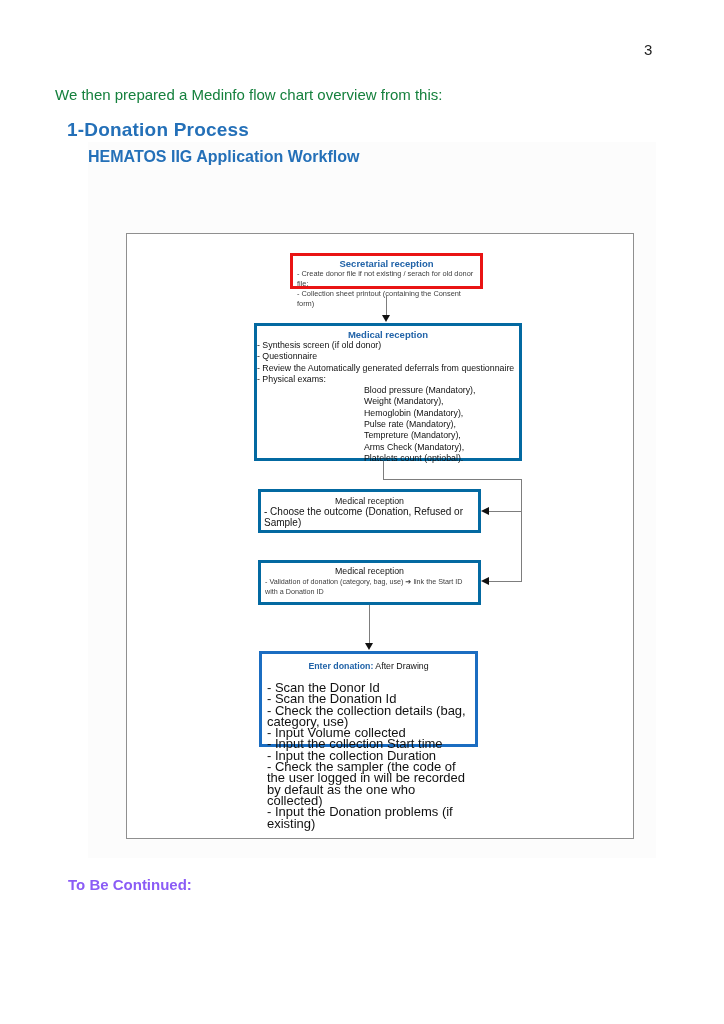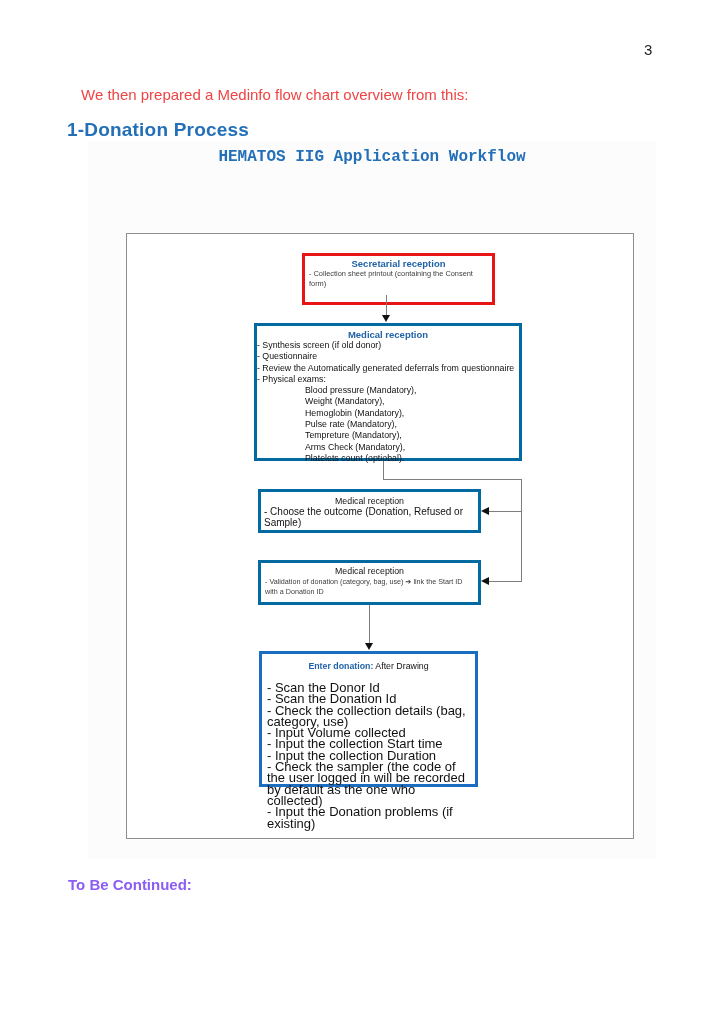--- a/index.html
+++ b/index.html
@@ -3,53 +3,53 @@
 <meta charset="utf-8">
 <style>
   * { margin:0; padding:0; box-sizing:border-box; }
   html,body { background:#e8e8e8; }
   body { font-family:"Liberation Sans", sans-serif; }
   .page {
     position:relative; width:724px; height:1024px; background:#ffffff;
     margin:0 auto; overflow:hidden; color:#1a1a1a;
   }
   .page-number { position:absolute; left:644px; top:41px; font-size:15px; color:#222; }
-  .intro { position:absolute; left:81px; top:86px; font-size:15px; color:#ef4444; }
+  .intro { position:absolute; left:55px; top:86px; font-size:15px; color:#15803d; }
   .heading1 { position:absolute; left:67px; top:119px; font-size:19px; font-weight:bold; color:#2470B8; letter-spacing:0.2px; }
   .figure-panel { position:absolute; left:88px; top:142px; width:568px; height:716px; background:#fcfcfc; }
-  .figure-title { position:absolute; left:88px; top:148px; width:568px; text-align:center; font-size:16px; font-weight:bold; color:#2470B8;font-family:Liberation Mono, monospace; }
+  .figure-title { position:absolute; left:88px; top:148px; width:568px; text-align:left; font-size:16px; font-weight:bold; color:#2470B8; }
   .chart { position:absolute; left:126px; top:233px; width:508px; height:606px; border:1px solid #8f8f8f; background:#ffffff; }
 
   .node { position:absolute; background:#fff; }
   .node-red   { border:3px solid #E91414; }
   .node-green { border:3px solid #0369a1; }
   .node-blue  { border:3px solid #1B6DC1; }
 
   .t-blue  { font-weight:bold; color:#2163A8; text-align:center; }
   .t-black { color:#111; text-align:center; }
 
-  .box-secretarial { left:175px; top:19px;  width:193px; height:52px; }
+  .box-secretarial { left:163px; top:19px;  width:193px; height:36px; }
   .box-secretarial .title { font-size:9.5px; padding-top:2px; }
   .box-secretarial .item  { font-size:7.4px; color:#3d3d3d; padding-left:4px; line-height:10px; }
   .box-secretarial .item:first-of-type { margin-top:2px; }
 
   .box-medical1 { left:127px; top:89px; width:268px; height:138px; }
   .box-medical1 .title { font-size:9.5px; padding-top:3px; }
   .box-medical1 .item  { font-size:8.8px; line-height:11.3px; color:#111; }
-  .box-medical1 .exam  { font-size:8.8px; line-height:11.3px; padding-left:48px; color:#111; }
+  .box-medical1 .exam  { font-size:8.8px; line-height:11.3px; padding-left:107px; color:#111; }
 
   .box-medical2 { left:131px; top:255px; width:223px; height:44px; }
   .box-medical2 .title { font-size:8.8px; padding-top:4px; }
   .box-medical2 .item  { font-size:10px; padding-left:3px; color:#111; line-height:11px; }
 
   .box-medical3 { left:131px; top:326px; width:223px; height:45px; }
   .box-medical3 .title { font-size:8.8px; padding-top:3px; }
   .box-medical3 .item  { font-size:7.2px; color:#3d3d3d; padding:1px 6px 0 4px; line-height:9.5px; }
 
-  .box-enter { left:132px; top:417px; width:219px; height:136px; }
+  .box-enter { left:132px; top:417px; width:219px; height:96px; }
   .box-enter .titleline { text-align:center; font-size:8.8px; padding-top:7px; color:#111; }
   .box-enter .titleline .t1 { font-weight:bold; color:#2163A8; }
   .box-enter .item { font-size:13px; line-height:11.3px; padding:0 5px; color:#111; }
   .box-enter .item.first { margin-top:11px; }
 
   .line { position:absolute; background:#7d7d7d; }
   .arrow-down { position:absolute; width:0; height:0; border-left:4.5px solid transparent; border-right:4.5px solid transparent; border-top:7px solid #111; }
   .arrow-left { position:absolute; width:0; height:0; border-top:4.5px solid transparent; border-bottom:4.5px solid transparent; border-right:8px solid #111; }
 
   .footer-note { position:absolute; left:68px; top:876px; font-size:15px; font-weight:bold; color:#8b5cf6; }
@@ -66,20 +66,21 @@
   <div class="heading1">1-Donation Process</div>
 
   <div class="figure-panel"></div>
 
   <div class="figure-title">HEMATOS IIG Application Workflow</div>
 
   <div class="chart">
 
     <div class="node node-red box-secretarial">
       <div class="title t-blue">Secretarial reception</div>
+      <div class="item">- Create donor file if not existing / serach for old donor file;</div>
       <div class="item">- Collection sheet printout (containing the Consent form)</div>
     </div>
 
     <div class="line" style="left:259px; top:61px; width:1px; height:21px;"></div>
     <div class="arrow-down" style="left:255px; top:81px;"></div>
 
     <div class="node node-green box-medical1">
       <div class="title t-blue">Medical reception</div>
       <div class="item">- Synthesis screen (if old donor)</div>
       <div class="item">- Questionnaire</div>

